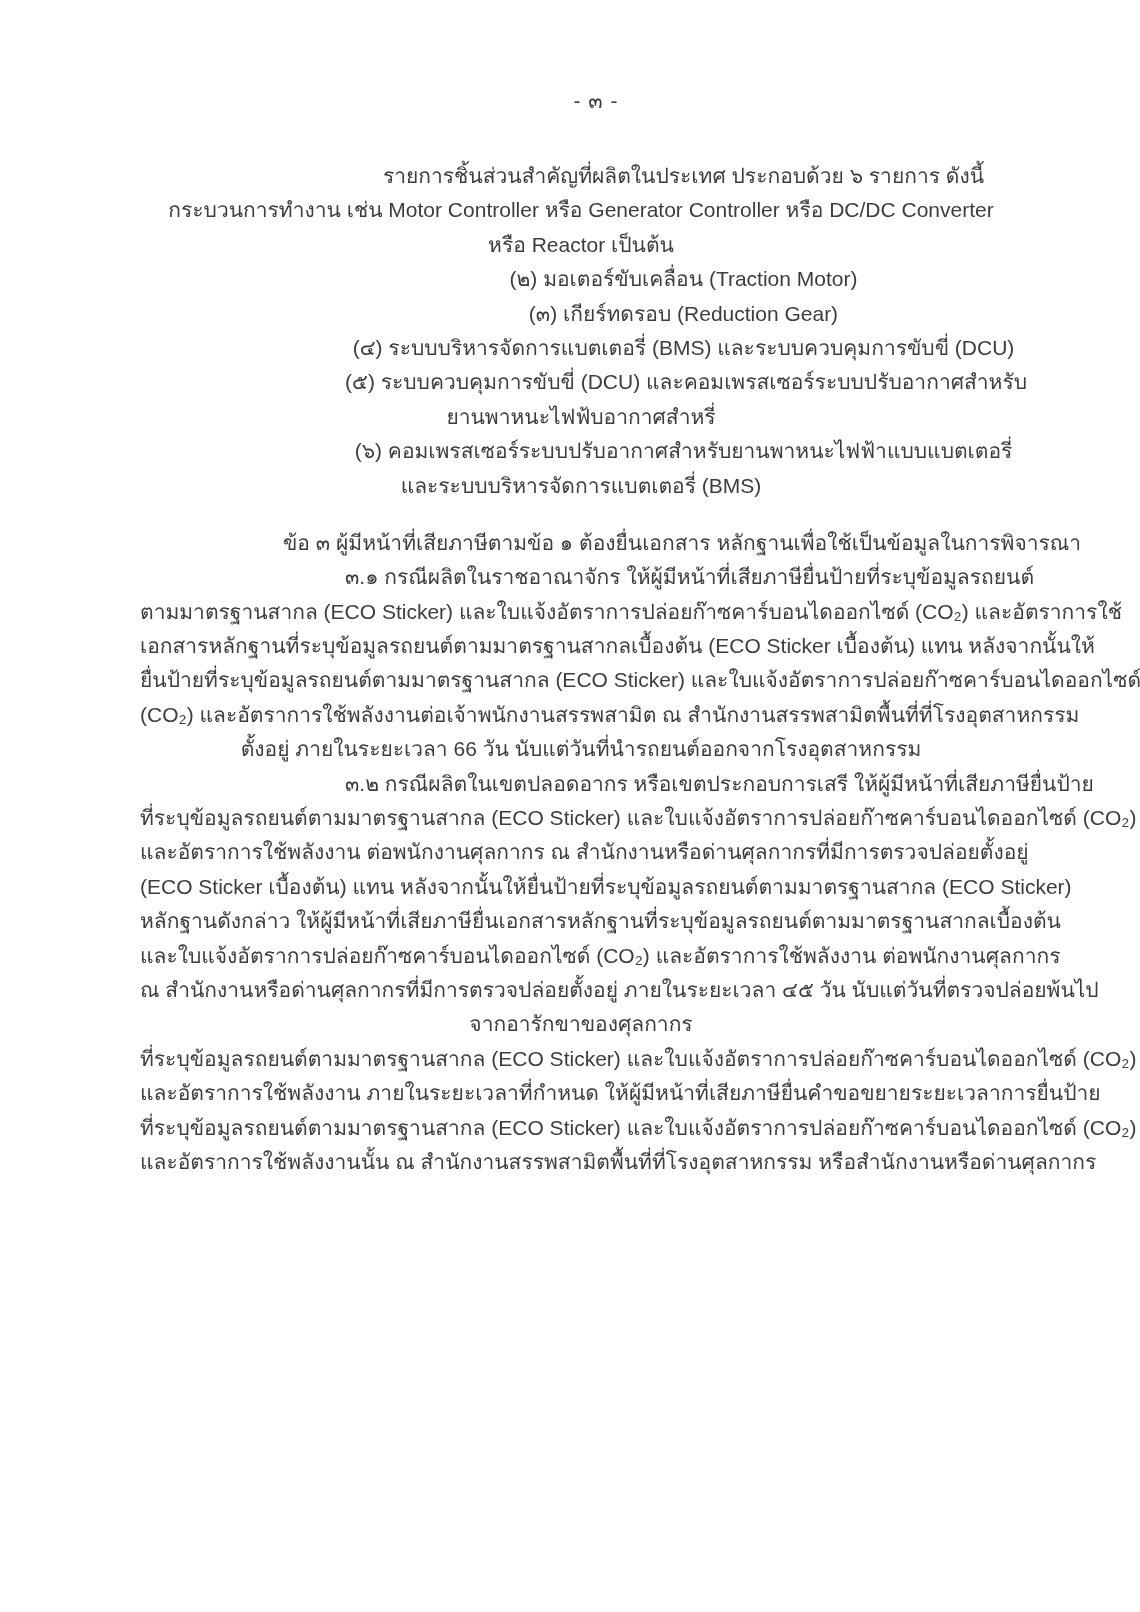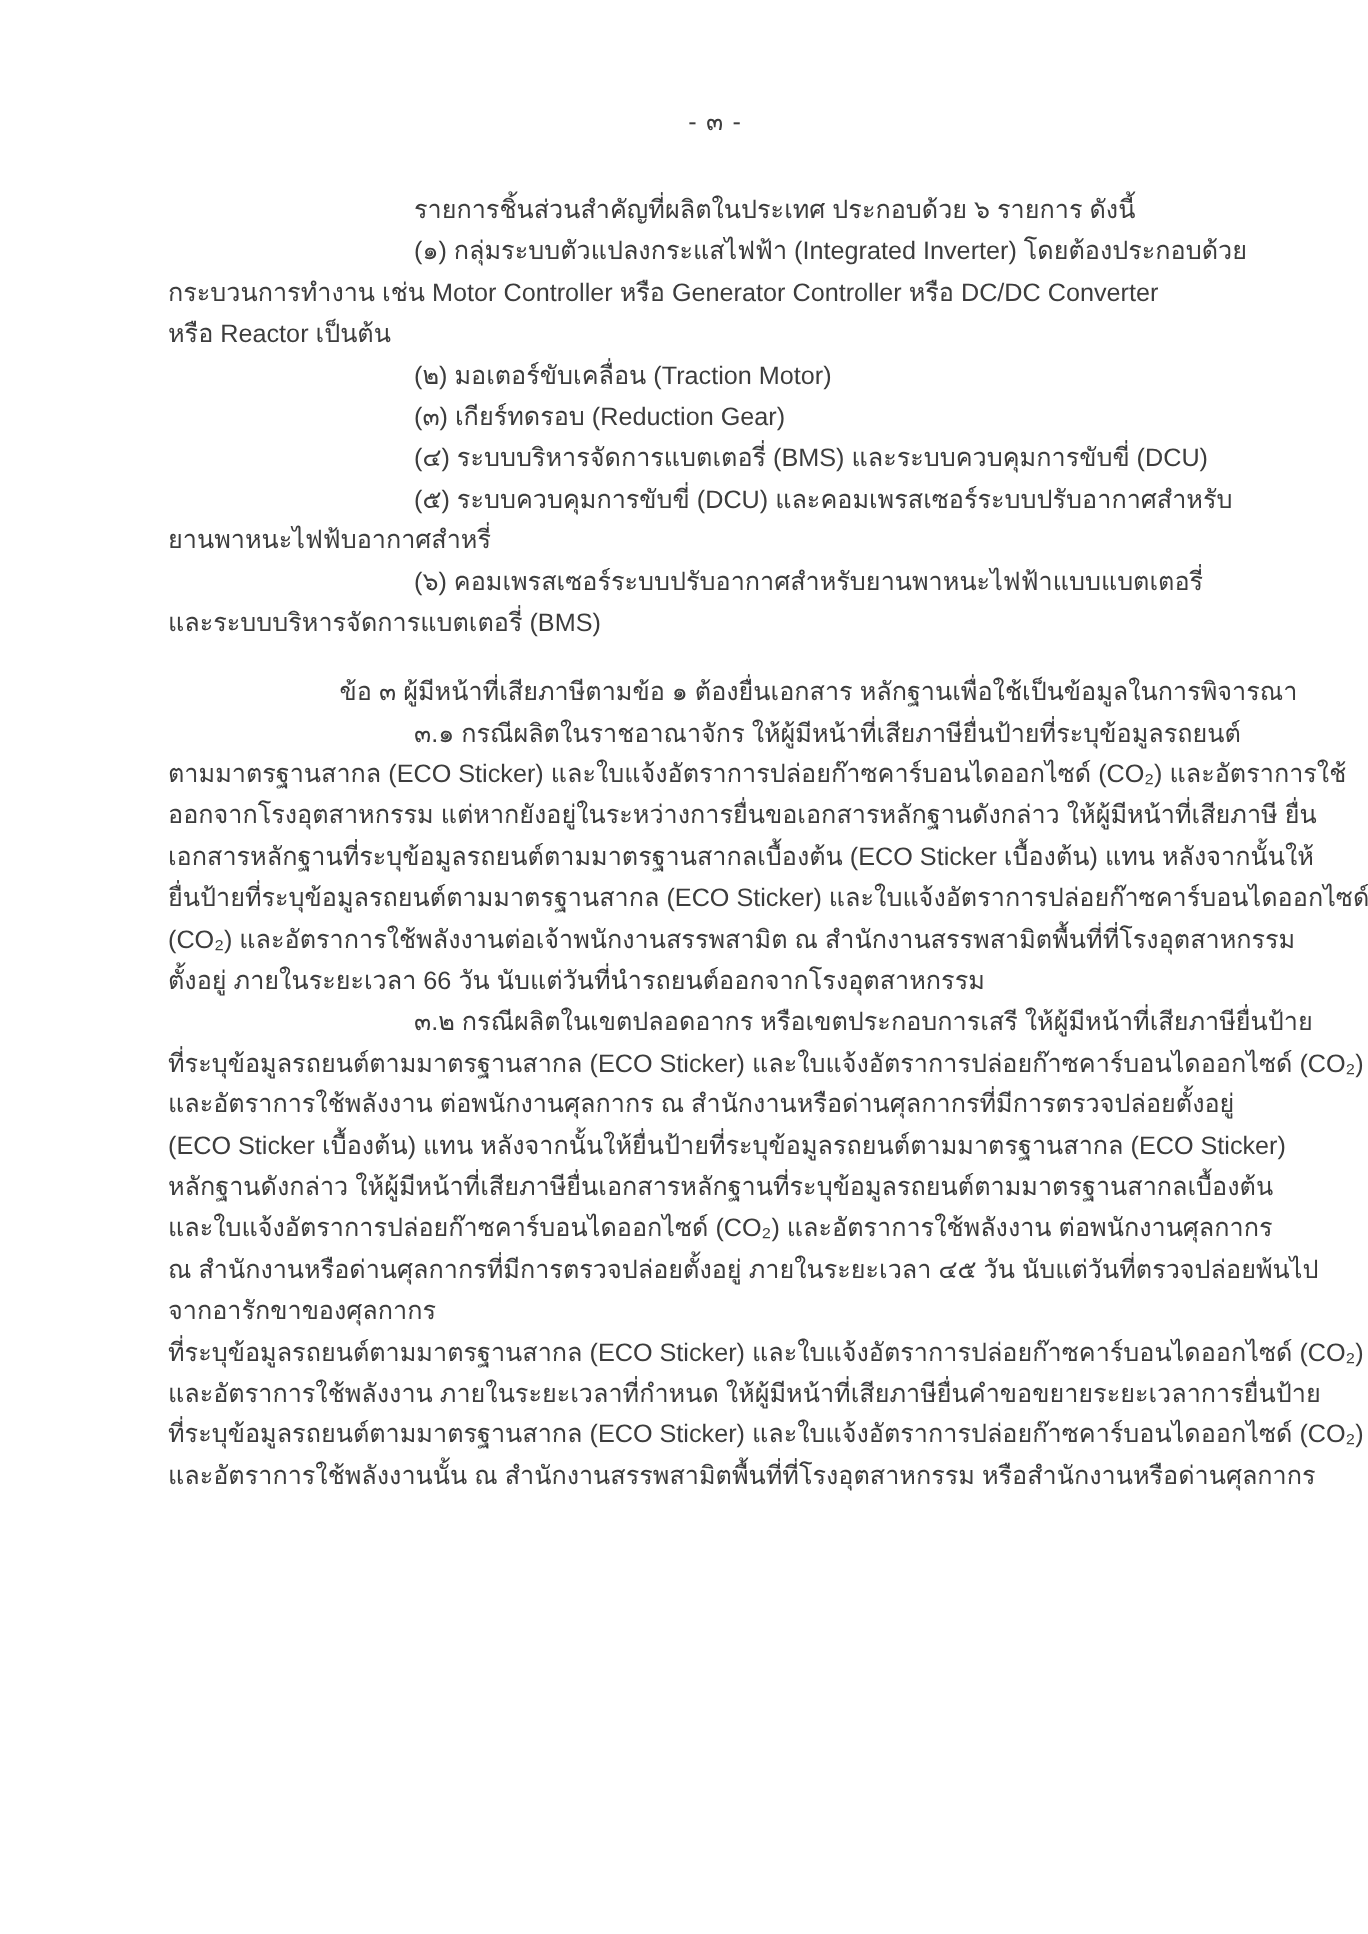--- a/index.html
+++ b/index.html
@@ -22,21 +22,21 @@
     overflow: hidden;
   }
   .page-num {
     text-align: center;
     padding-left: 30px;
     font-size: 21px;
     letter-spacing: 1px;
     margin-bottom: 42px;
   }
   .doc-body { }
-  .paragraph { margin: 0; }
+  .paragraph { margin: 0; text-align: center; }
   .paragraph.gap { margin-top: 23px; }
   .line {
     height: 34.4px;
     line-height: 34.4px;
     font-size: 21px;
     white-space: nowrap;
   }
   .indent-1 { padding-left: 205px; }
   .indent-2 { padding-left: 143px; }
 </style>
@@ -45,38 +45,36 @@
 
 <div class="page">
   <header>
     <div class="page-num">- ๓ -</div>
   </header>
 
   <main class="doc-body" id="doc-body">
 
   <div class="paragraph">
         <div class="line indent-1">รายการชิ้นส่วนสำคัญที่ผลิตในประเทศ ประกอบด้วย ๖ รายการ ดังนี้</div>
-        <div class="line indent-1">(๑) กลุ่มระบบตัวแปลงกระแสไฟฟ้า (Integrated Inverter) โดยต้องประกอบด้วย</div>
         <div class="line">กระบวนการทำงาน เช่น Motor Controller หรือ Generator Controller หรือ DC/DC Converter</div>
         <div class="line">หรือ Reactor เป็นต้น</div>
         <div class="line indent-1">(๒) มอเตอร์ขับเคลื่อน (Traction Motor)</div>
         <div class="line indent-1">(๓) เกียร์ทดรอบ (Reduction Gear)</div>
         <div class="line indent-1">(๔) ระบบบริหารจัดการแบตเตอรี่ (BMS) และระบบควบคุมการขับขี่ (DCU)</div>
         <div class="line indent-1">(๕) ระบบควบคุมการขับขี่ (DCU) และคอมเพรสเซอร์ระบบปรับอากาศสำหรับ</div>
         <div class="line">ยานพาหนะไฟฟ้บอากาศสำหรี่</div>
         <div class="line indent-1">(๖) คอมเพรสเซอร์ระบบปรับอากาศสำหรับยานพาหนะไฟฟ้าแบบแบตเตอรี่</div>
         <div class="line">และระบบบริหารจัดการแบตเตอรี่ (BMS)</div>
       </div>
       <div class="paragraph gap">
         <div class="line indent-2">ข้อ ๓ ผู้มีหน้าที่เสียภาษีตามข้อ ๑ ต้องยื่นเอกสาร หลักฐานเพื่อใช้เป็นข้อมูลในการพิจารณา</div>
       </div>
       <div class="paragraph">
         <div class="line indent-1">๓.๑ กรณีผลิตในราชอาณาจักร ให้ผู้มีหน้าที่เสียภาษียื่นป้ายที่ระบุข้อมูลรถยนต์</div>
         <div class="line">ตามมาตรฐานสากล (ECO Sticker) และใบแจ้งอัตราการปล่อยก๊าซคาร์บอนไดออกไซด์ (CO₂) และอัตราการใช้</div>
-        <div class="line">ออกจากโรงอุตสาหกรรม แต่หากยังอยู่ในระหว่างการยื่นขอเอกสารหลักฐานดังกล่าว ให้ผู้มีหน้าที่เสียภาษี ยื่น</div>
         <div class="line">เอกสารหลักฐานที่ระบุข้อมูลรถยนต์ตามมาตรฐานสากลเบื้องต้น (ECO Sticker เบื้องต้น) แทน หลังจากนั้นให้</div>
         <div class="line">ยื่นป้ายที่ระบุข้อมูลรถยนต์ตามมาตรฐานสากล (ECO Sticker) และใบแจ้งอัตราการปล่อยก๊าซคาร์บอนไดออกไซด์</div>
         <div class="line">(CO₂) และอัตราการใช้พลังงานต่อเจ้าพนักงานสรรพสามิต ณ สำนักงานสรรพสามิตพื้นที่ที่โรงอุตสาหกรรม</div>
         <div class="line">ตั้งอยู่ ภายในระยะเวลา 66 วัน นับแต่วันที่นำรถยนต์ออกจากโรงอุตสาหกรรม</div>
       </div>
       <div class="paragraph">
         <div class="line indent-1">๓.๒ กรณีผลิตในเขตปลอดอากร หรือเขตประกอบการเสรี ให้ผู้มีหน้าที่เสียภาษียื่นป้าย</div>
         <div class="line">ที่ระบุข้อมูลรถยนต์ตามมาตรฐานสากล (ECO Sticker) และใบแจ้งอัตราการปล่อยก๊าซคาร์บอนไดออกไซด์ (CO₂)</div>
         <div class="line">และอัตราการใช้พลังงาน ต่อพนักงานศุลกากร ณ สำนักงานหรือด่านศุลกากรที่มีการตรวจปล่อยตั้งอยู่</div>
         <div class="line">(ECO Sticker เบื้องต้น) แทน หลังจากนั้นให้ยื่นป้ายที่ระบุข้อมูลรถยนต์ตามมาตรฐานสากล (ECO Sticker)</div>

